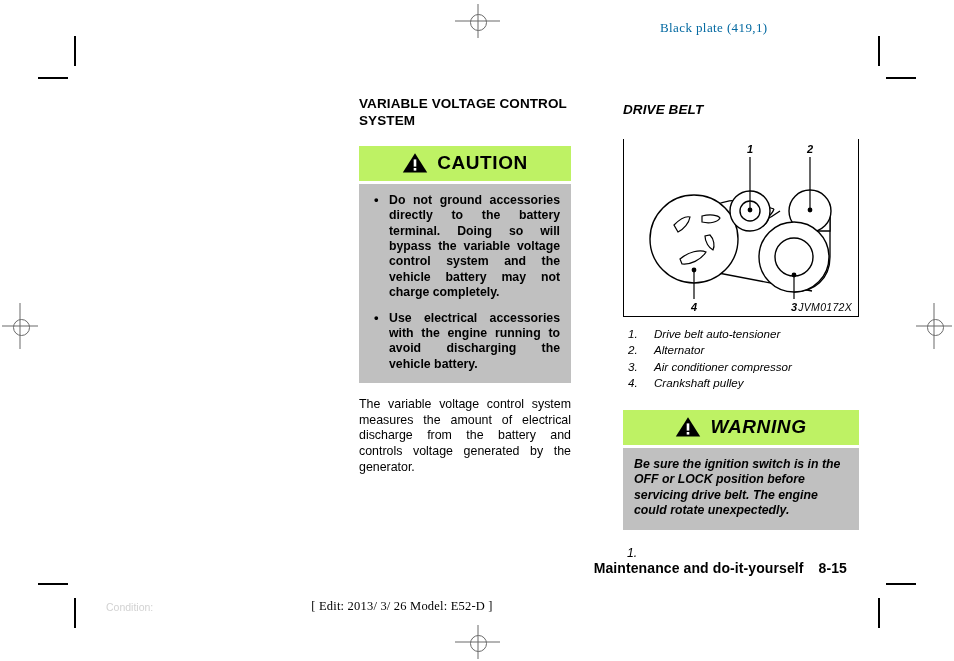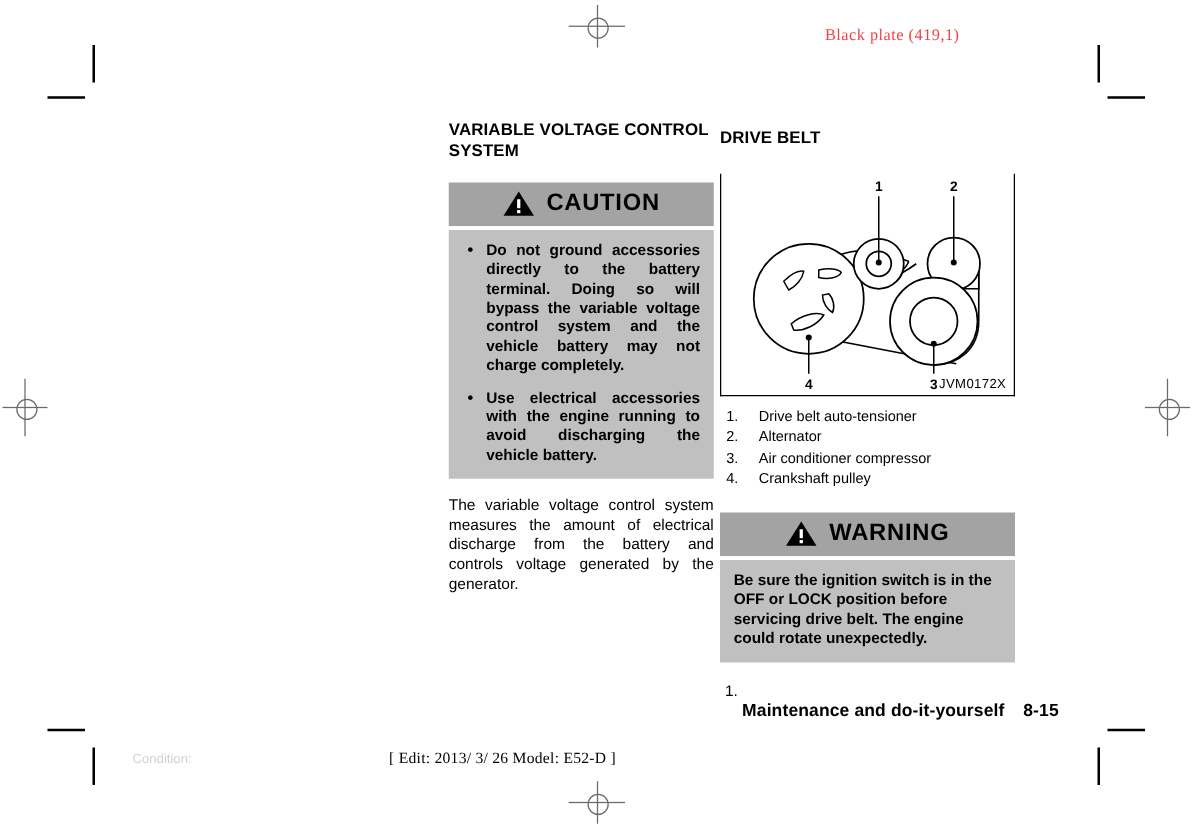--- a/index.html
+++ b/index.html
@@ -39,28 +39,28 @@
   .crop-v { position: absolute; width: 2px; background: #000; }
   .crop-h { position: absolute; height: 2px; background: #000; }
 
   
   .black-plate {
     position: absolute;
     font-family: "Liberation Serif", serif;
     font-size: 13px;
     letter-spacing: .4px;
     white-space: nowrap;
-    color: #ef4444;
+    color: #0369a1;
   }
 
   
   .col { position: absolute; }
   .col-left  { left: 105px; top: 138px;  width: 243px; }
   .col-mid   { left: 359px; top: 96px;   width: 212px; }
-  .col-right { left: 576px; top: 102px;  width: 236px; }
+  .col-right { left: 623px; top: 102px;  width: 236px; font-style: italic; }
 
   h2.sec-title {
     margin: 0 0 7px 0;
     font-size: 14.5px;
     font-weight: normal;
     letter-spacing: .2px;
     line-height: 1.25;
   }
   h2.sec-title-bold {
     margin: 0;
@@ -74,21 +74,21 @@
     margin: 0;
     font-size: 12.4px;
     line-height: 15.6px;
     text-align: justify;
     text-justify: inter-word;
   }
 
   
   .alert { width: 100%; }
   .alert-head {
-    background: #a3a3a3;
+    background: #bef264;
     text-align: right;
     padding: 6px 0 7px 0;
     display: flex;
     align-items: center;
     justify-content: center;
     gap: 9px;
   }
   .alert-head .label {
     font-size: 19px;
     font-weight: bold;

